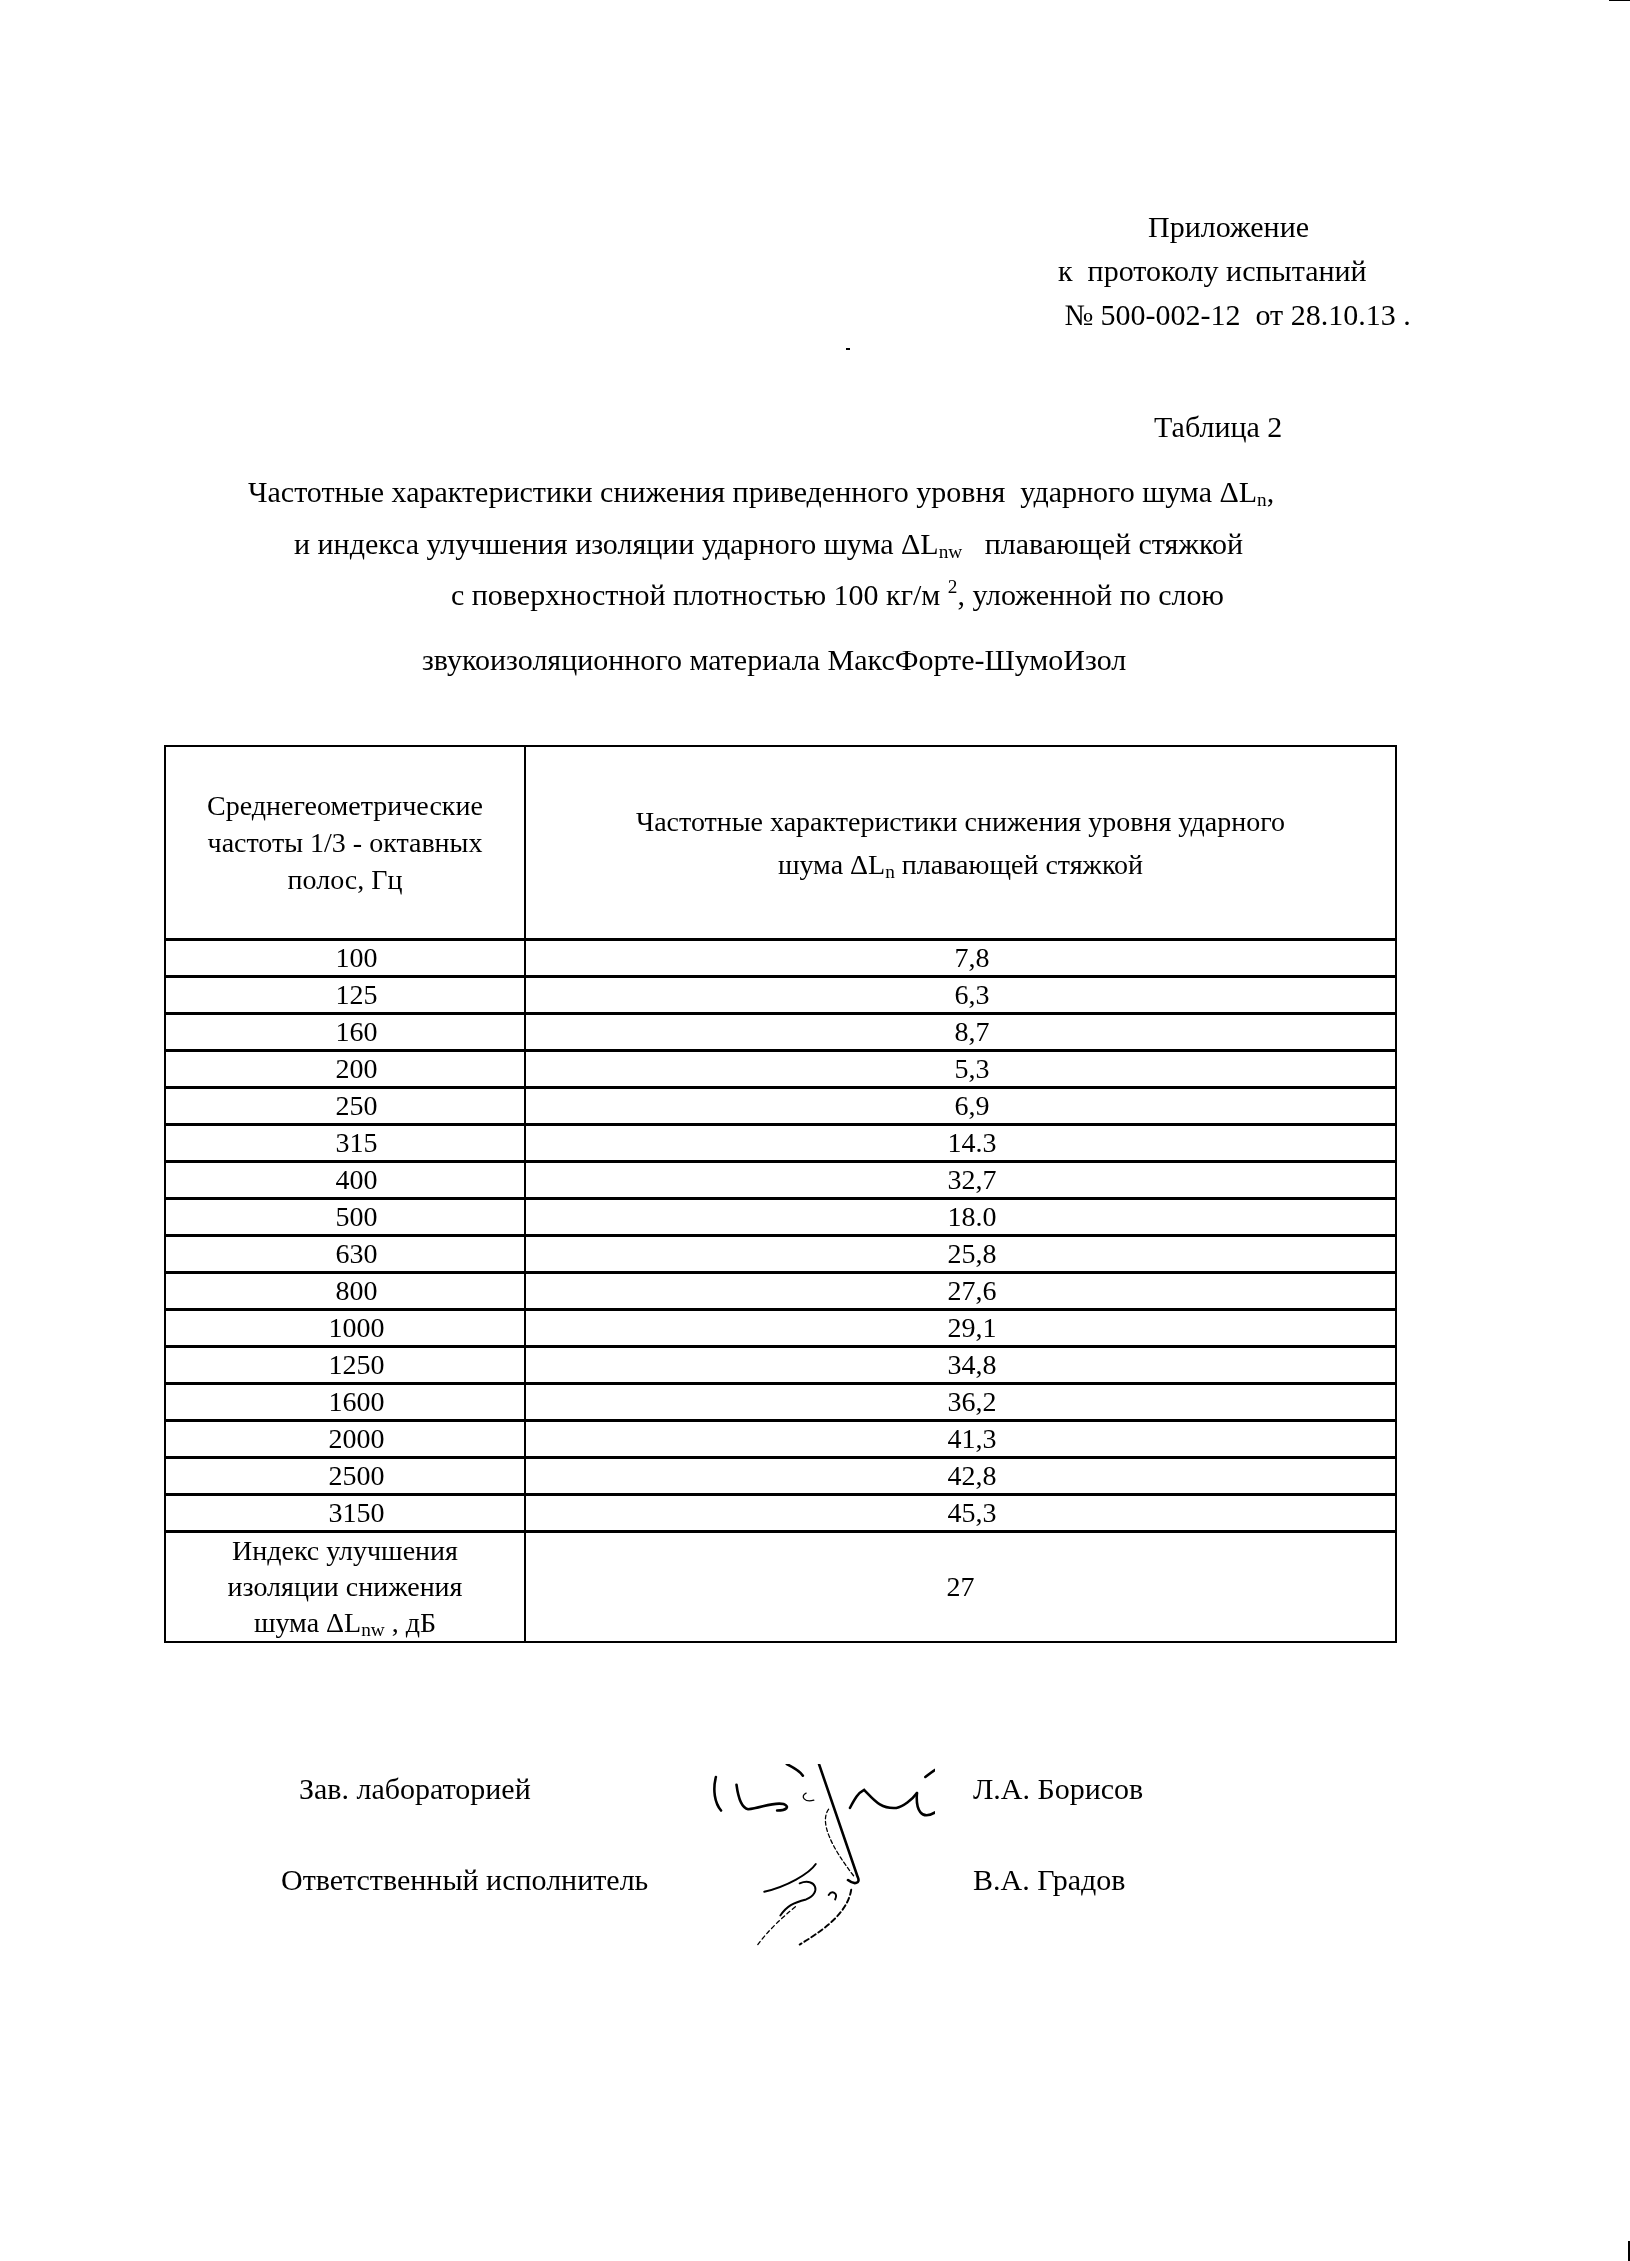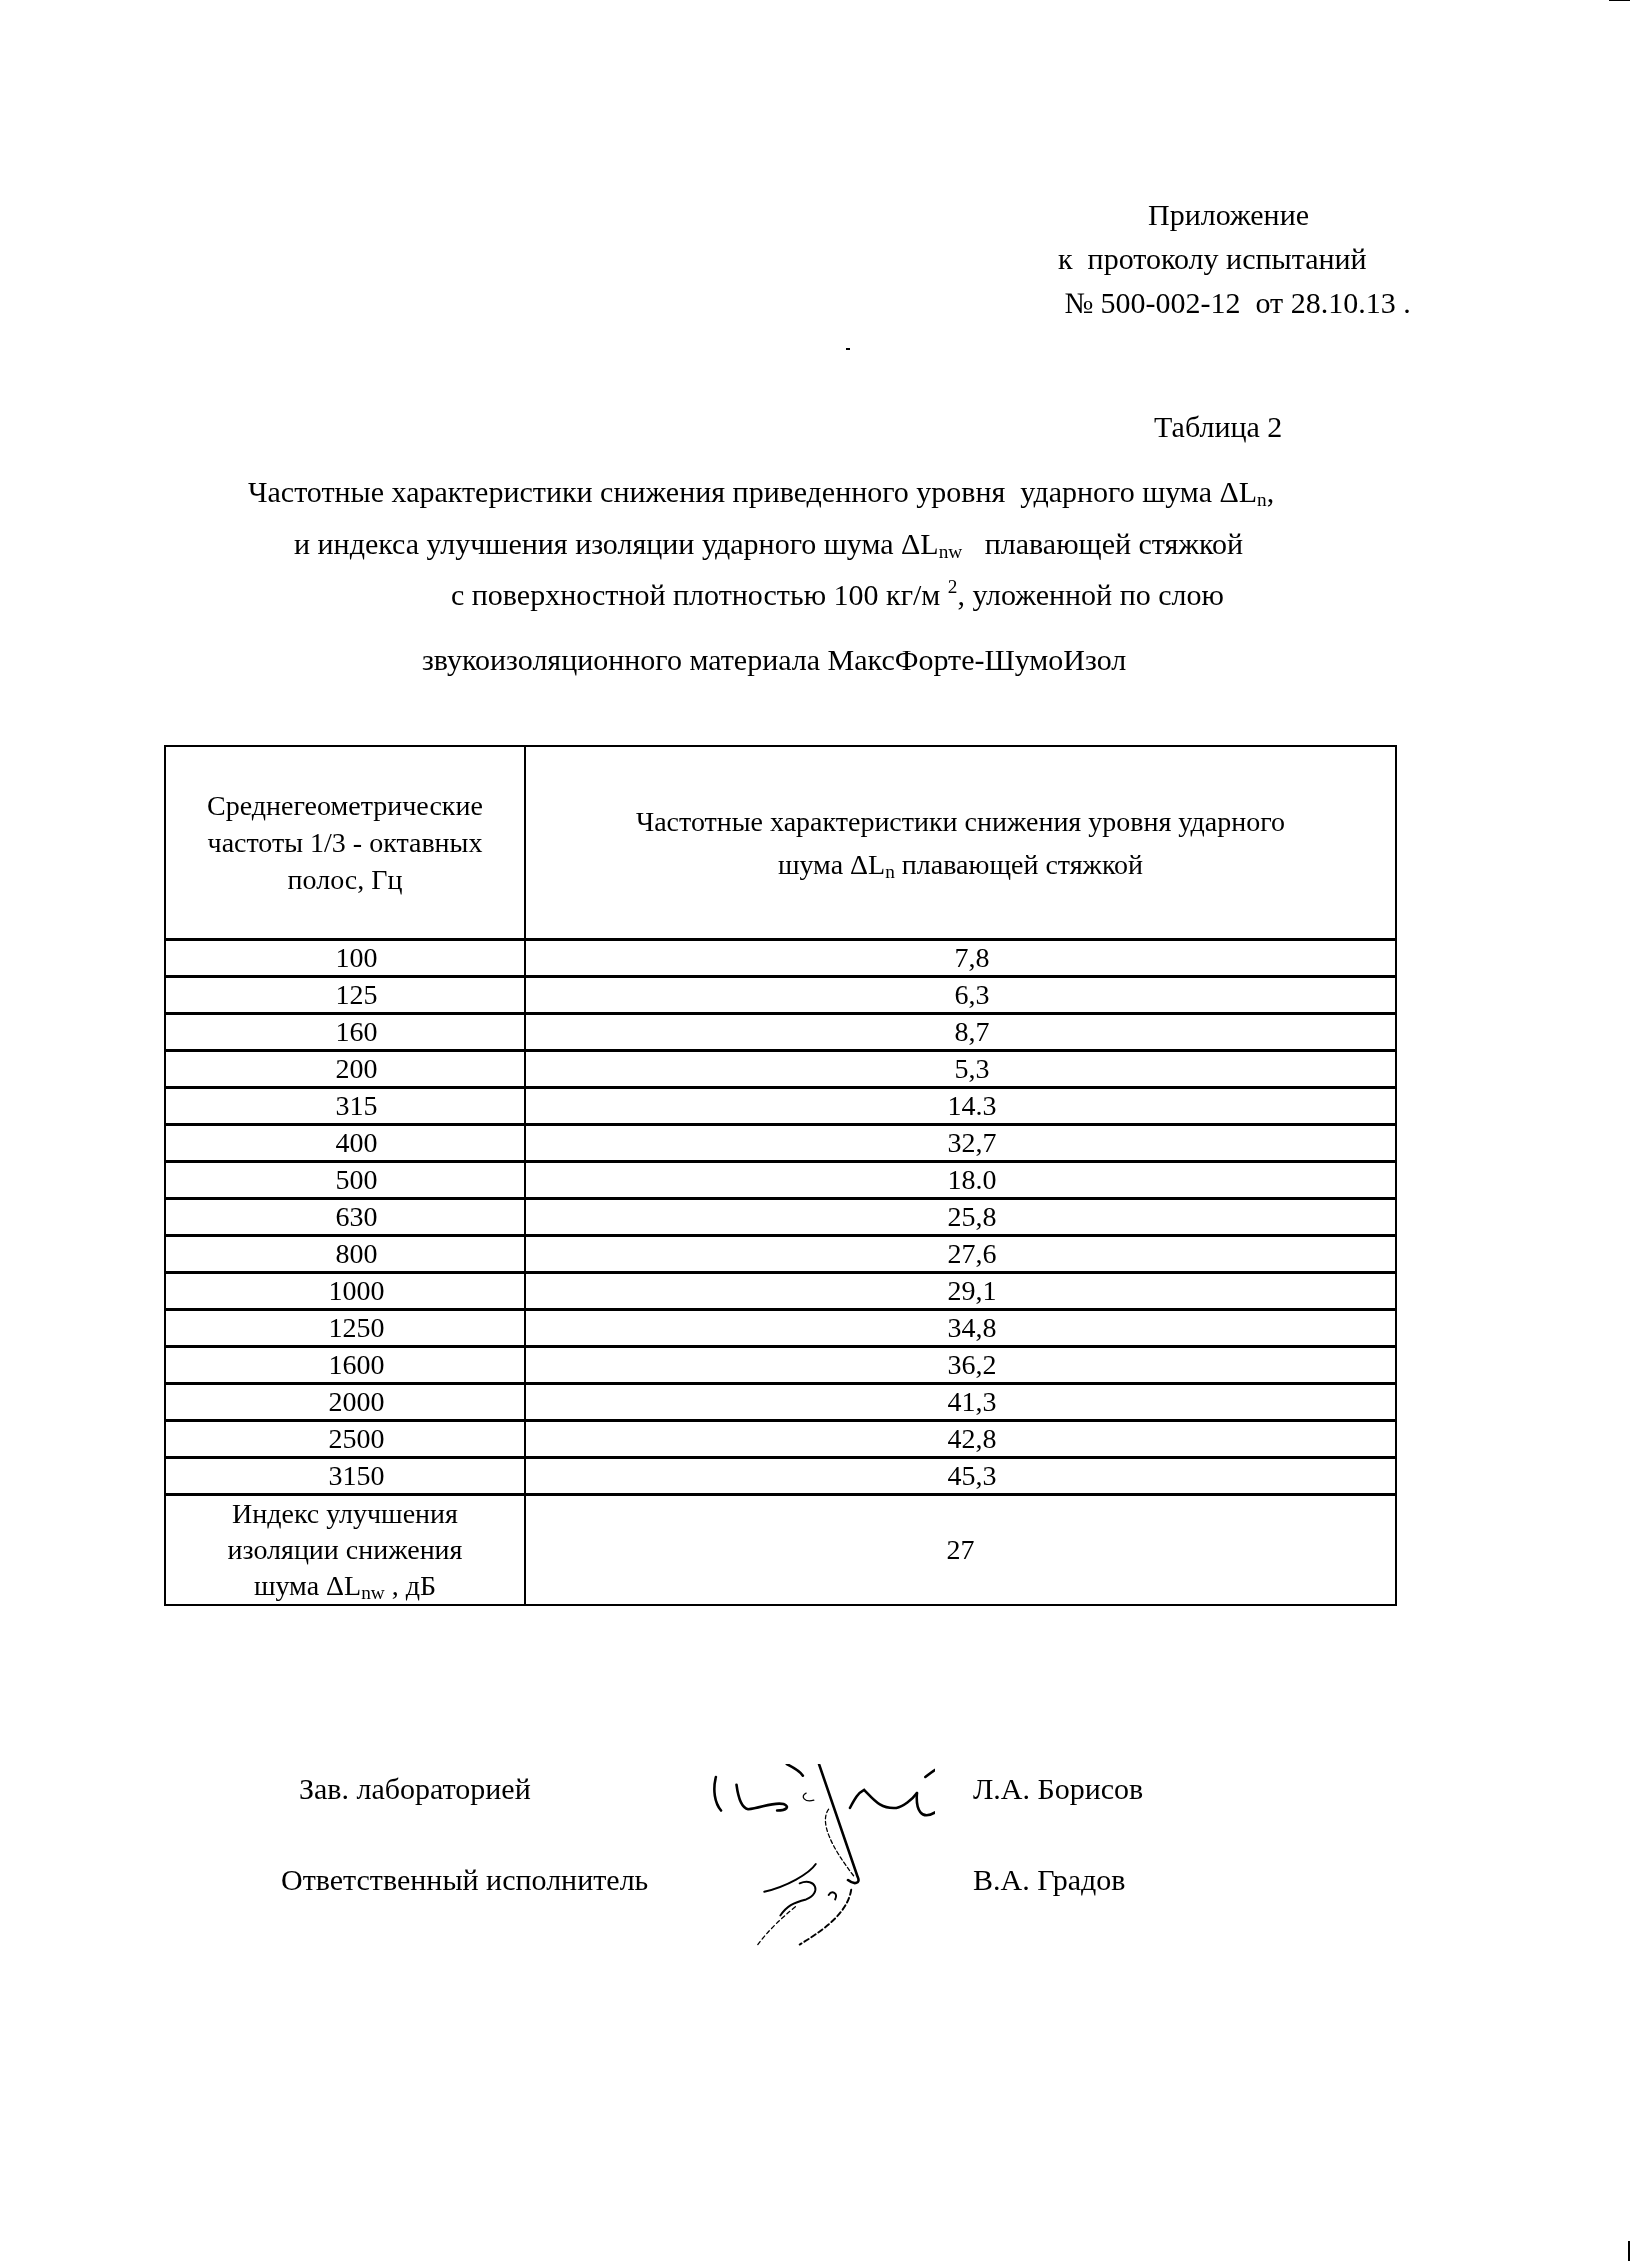--- a/index.html
+++ b/index.html
@@ -3,21 +3,21 @@
 <meta charset="utf-8">
 <style>
   html, body { margin: 0; padding: 0; background: #ffffff; }
   body {
     width: 1630px; height: 2261px; position: relative; overflow: hidden;
     font-family: "Liberation Serif", "DejaVu Serif", serif; color: #000;
   }
   .abs { position: absolute; }
   .appendix { left: 1058px; top: 193px; width: 451px; font-size: 30px; line-height: 44px; }
   .appendix div { white-space: pre; }
-  .appendix .l1 { padding-left: 90px; }
+  .appendix .l1 { padding-left: 90px; margin-top: 12px; }
   .appendix .l2 { padding-left: 0px; }
   .appendix .l3 { padding-left: 6.4px; }
   .table-num { left: 1154px; top: 410px; font-size: 30px; white-space: pre; }
   .title { left: 0; width: 1630px; top: 466px; font-size: 30px; line-height: 52px; }
   .title div { white-space: pre; position: absolute; }
   .title .t1 { left: 248px; top: 0; }
   .title .t2 { left: 287px; top: 52px; margin-left: 7px; }
   .title .t3 { left: 451px; top: 103px; }
   .title .t4 { left: 422px; top: 168px; }
   sub.s { font-size: 19.3px; vertical-align: -3.9px; line-height: 0; }
@@ -82,20 +82,24 @@
         <td class="c1">125</td>
         <td class="c2">6,3</td>
       </tr>
       <tr class="row">
         <td class="c1">160</td>
         <td class="c2">8,7</td>
       </tr>
       <tr class="row">
         <td class="c1">200</td>
         <td class="c2">5,3</td>
+      </tr>
+      <tr class="row">
+        <td class="c1">250</td>
+        <td class="c2">6,9</td>
       </tr>
       <tr class="row">
         <td class="c1">315</td>
         <td class="c2">14.3</td>
       </tr>
       <tr class="row">
         <td class="c1">400</td>
         <td class="c2">32,7</td>
       </tr>
       <tr class="row">

